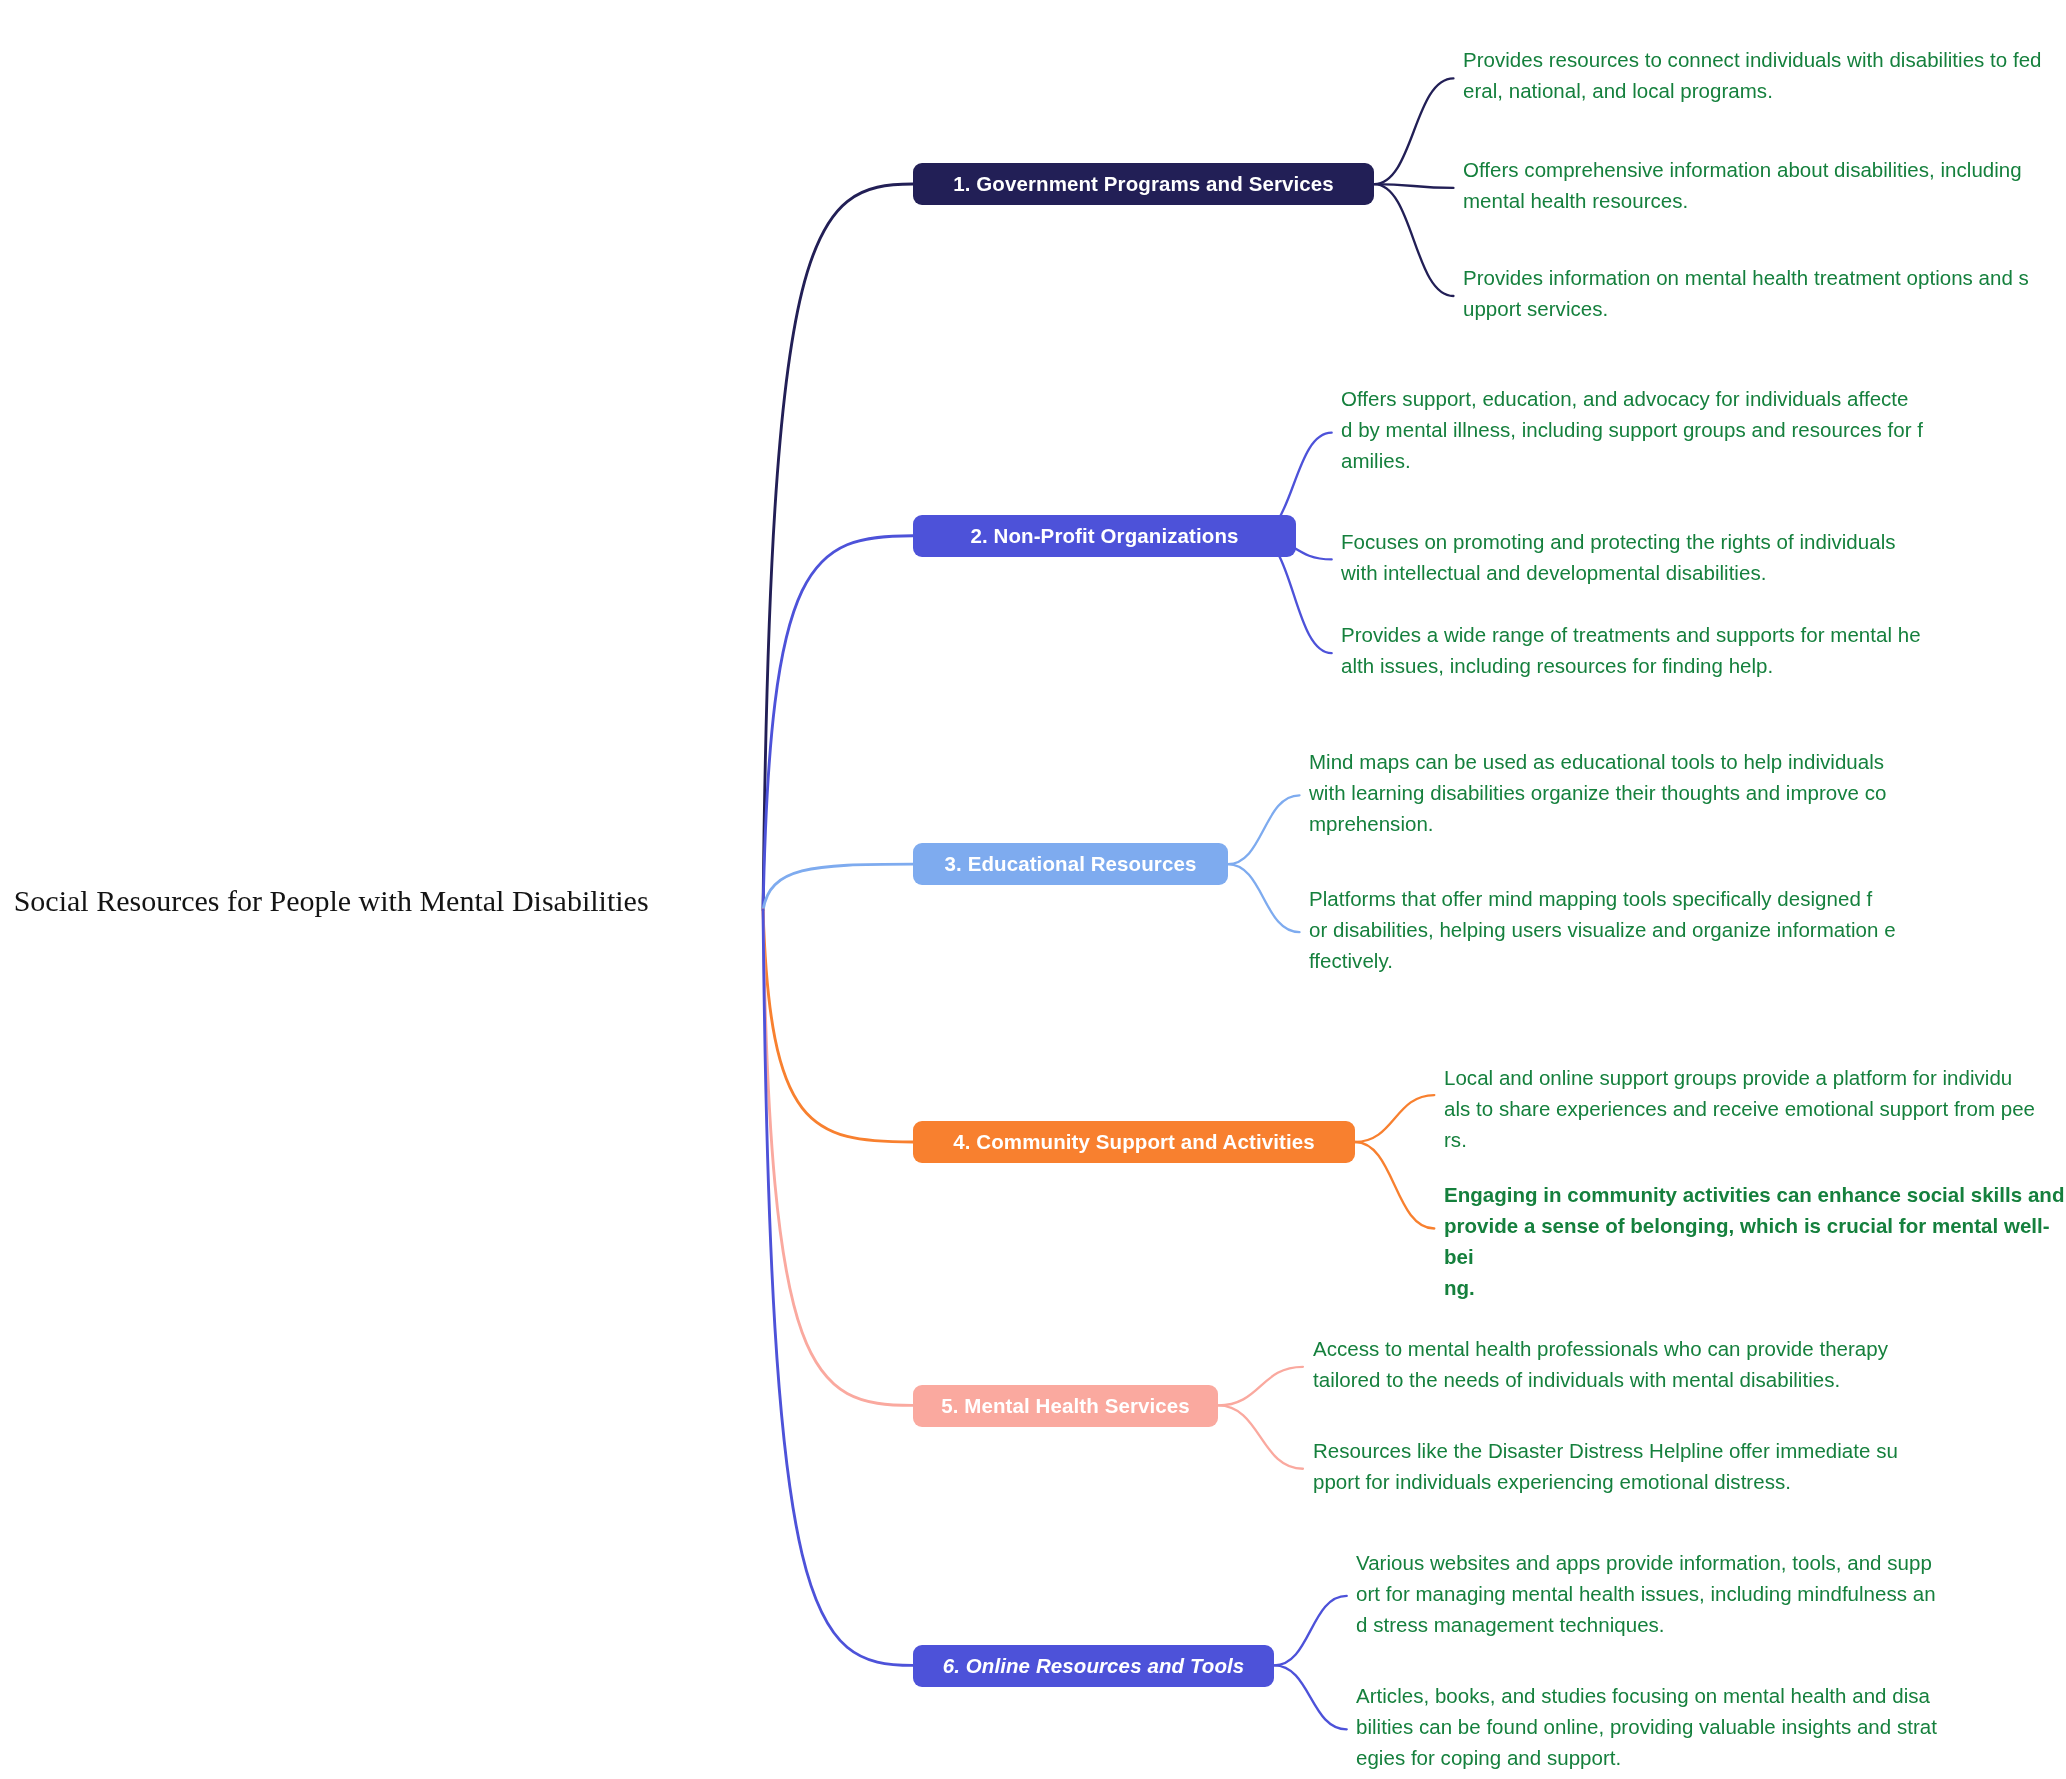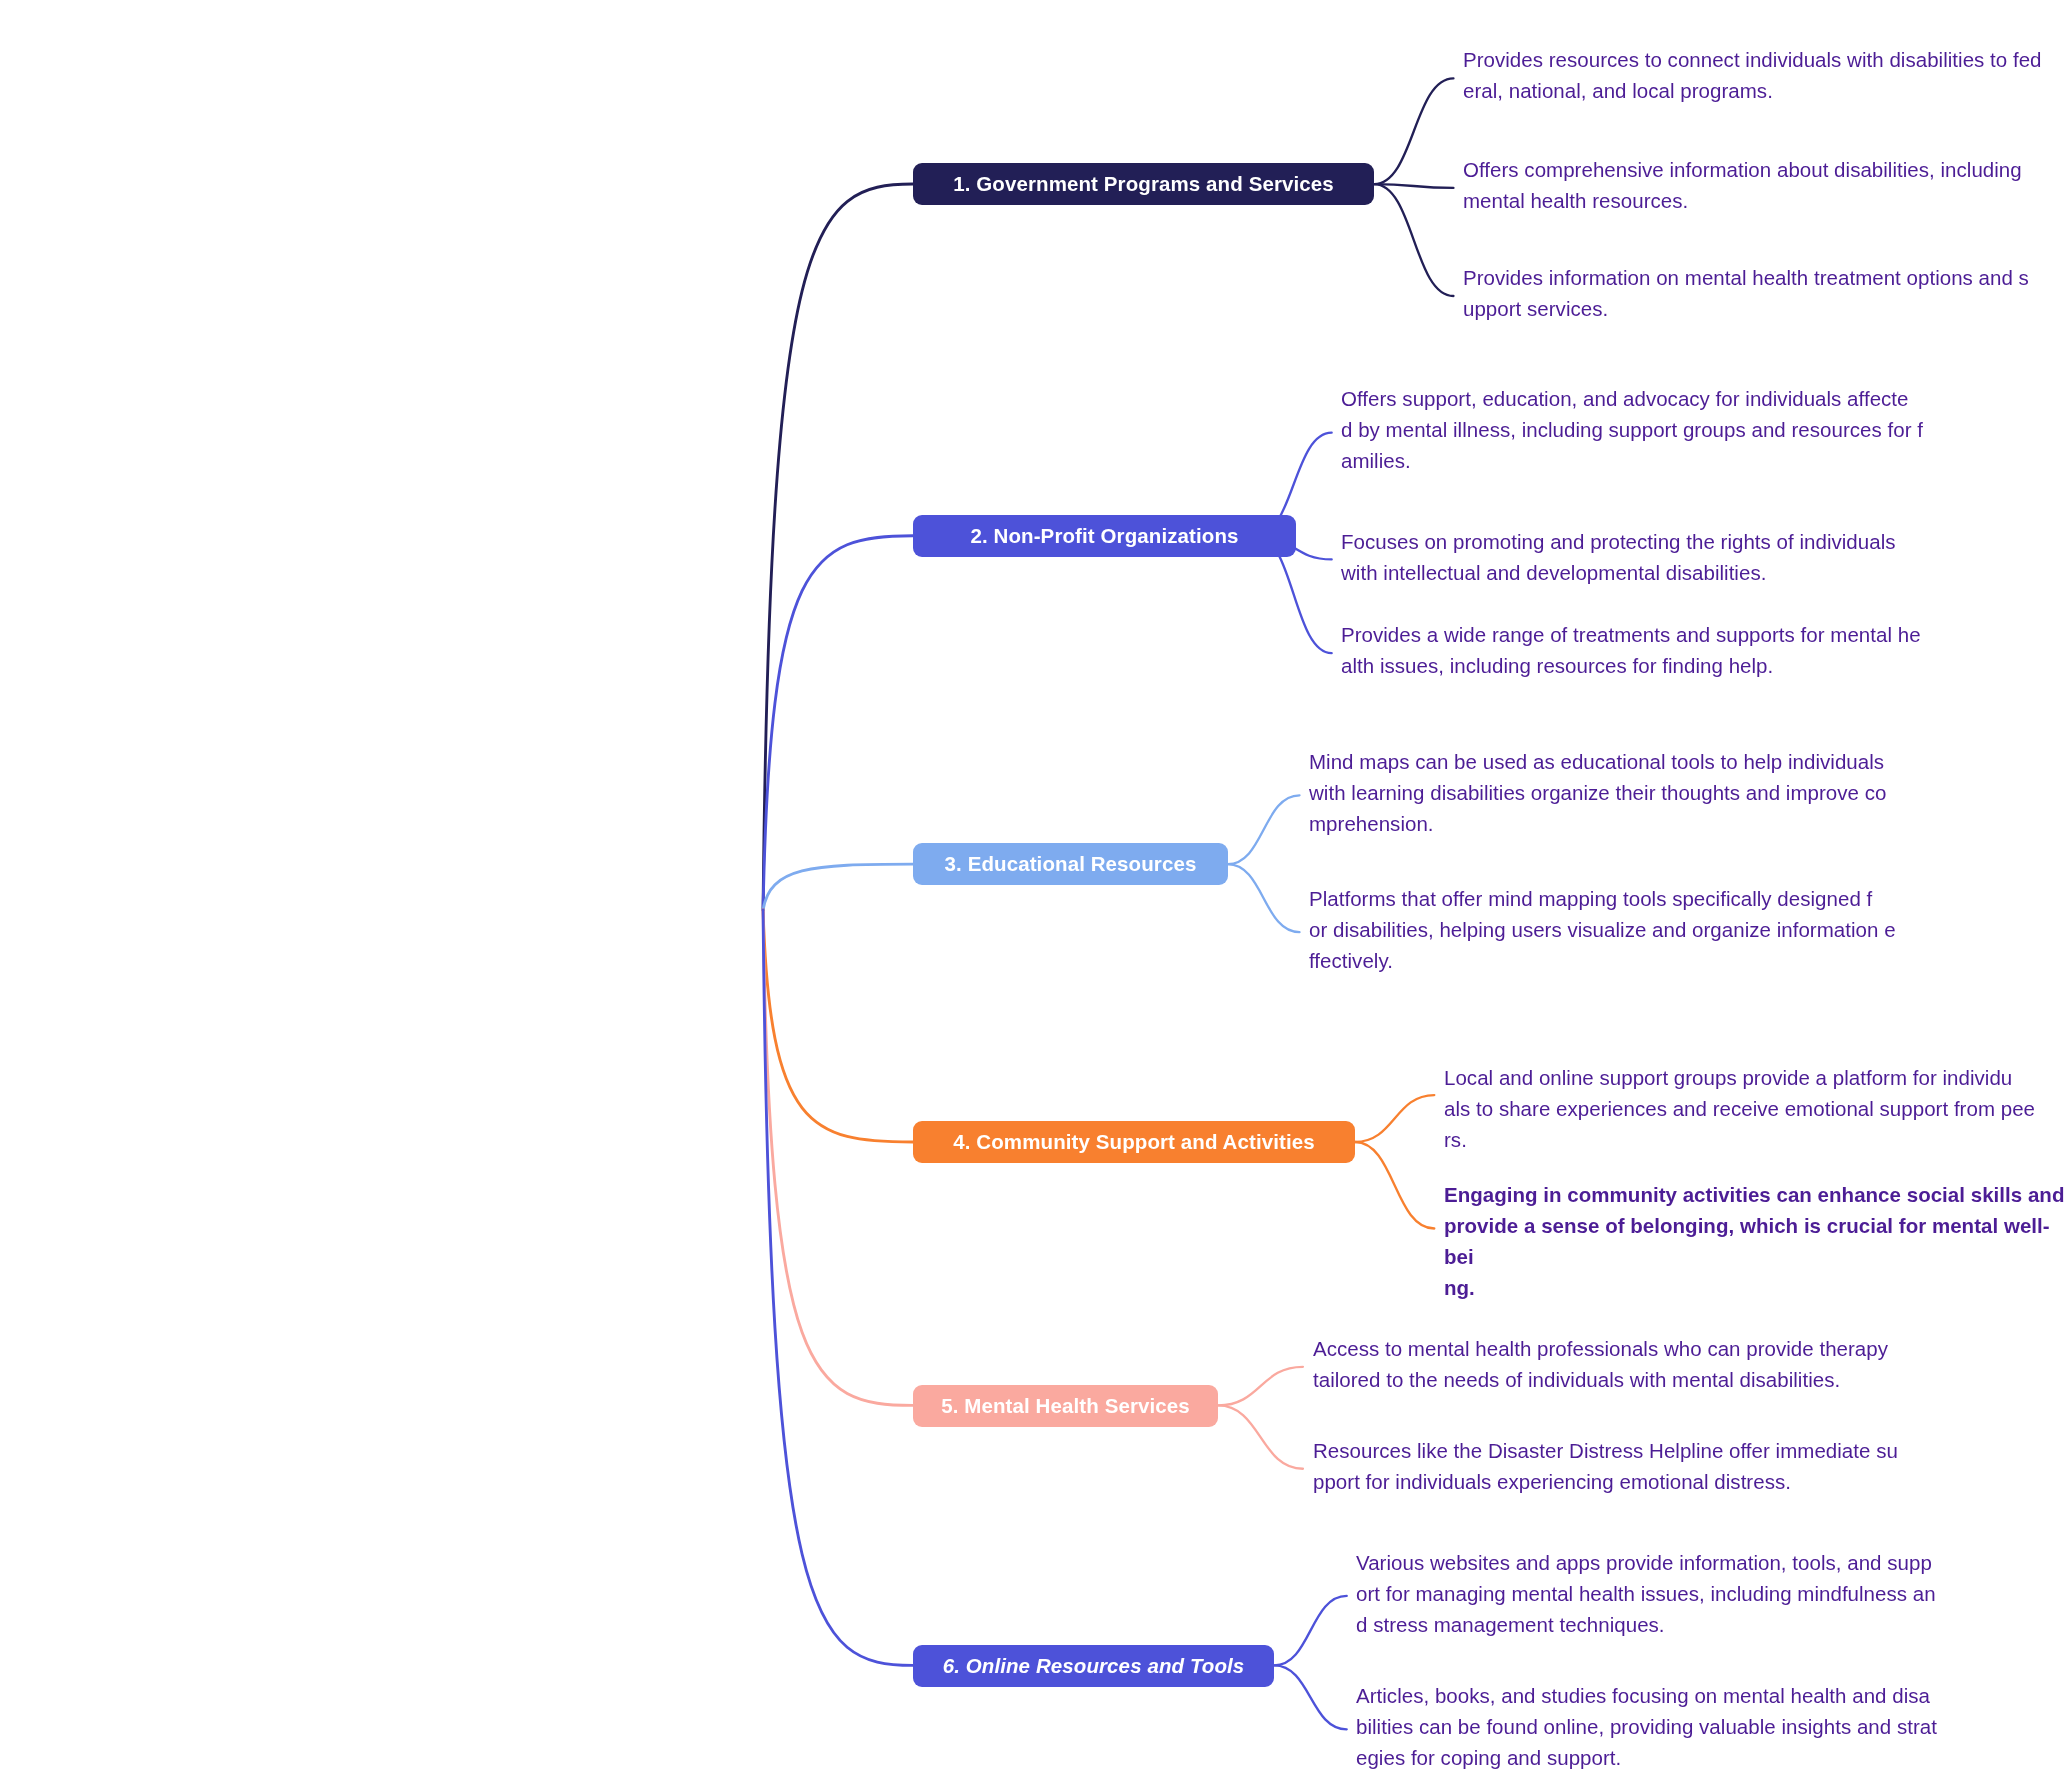--- a/index.html
+++ b/index.html
@@ -45,21 +45,21 @@
     color: #ffffff;
     font-size: 20.5px;
     font-weight: 700;
     letter-spacing: 0.1px;
     white-space: nowrap;
     box-sizing: border-box;
     text-align: center;
   }
   .leaf-text {
     position: absolute;
-    color: #4c1d95;
+    color: #15803d;
     font-size: 20.5px;
     line-height: 1.52;
     font-weight: 400;
     letter-spacing: 0.03px;
     white-space: pre-line;
   }
 </style>
 </head>
 <body>
 
@@ -93,20 +93,21 @@
       </g>
       <path d="M 1780 2054 C 1842 2054, 1842 1997.6, 1904 1997.6" fill="none" stroke="#faa99f" stroke-width="3.4" stroke-linecap="round"></path>
       <path d="M 1780 2054 C 1842 2054, 1842 2146.6, 1904 2146.6" fill="none" stroke="#faa99f" stroke-width="3.4" stroke-linecap="round"></path>
       <g>
         <path d="M 1115 1330 C 1125 2367.76, 1184 2434, 1334 2434" fill="none" stroke="#4d52d9" stroke-width="4.2" stroke-linecap="round"></path>
       </g>
       <path d="M 1862 2434 C 1915 2434, 1915 2332.4, 1968 2332.4" fill="none" stroke="#4d52d9" stroke-width="3.4" stroke-linecap="round"></path>
       <path d="M 1862 2434 C 1915 2434, 1915 2527.4, 1968 2527.4" fill="none" stroke="#4d52d9" stroke-width="3.4" stroke-linecap="round"></path>
     </svg>
 
+  <div id="root-label">Social Resources for People with Mental Disabilities</div>
 
   <div id="nodes">
       <div class="branch-node" style="left: 913px; top: 163px; width: 461px; background: rgb(34, 31, 86);">
         <span>1. Government Programs and Services</span>
       </div>
       <div class="branch-node" style="left: 913px; top: 515px; width: 383px; background: rgb(77, 82, 217);">
         <span>2. Non-Profit Organizations</span>
       </div>
       <div class="branch-node" style="left: 913px; top: 843px; width: 315px; background: rgb(126, 171, 239);">
         <span>3. Educational Resources</span>

